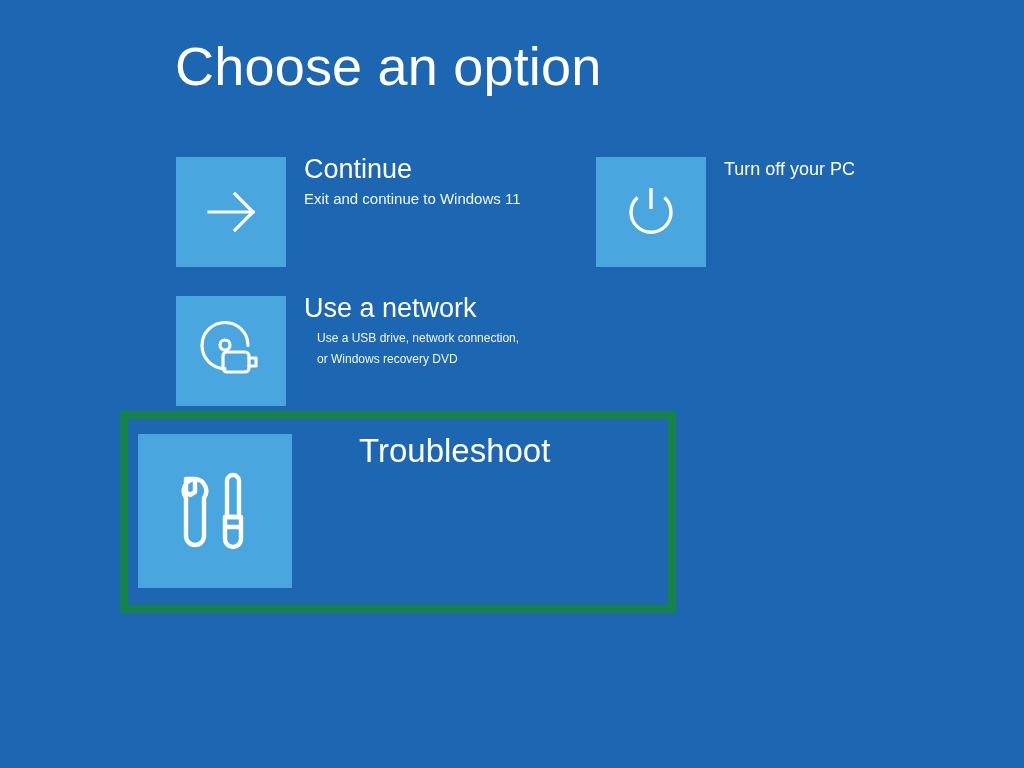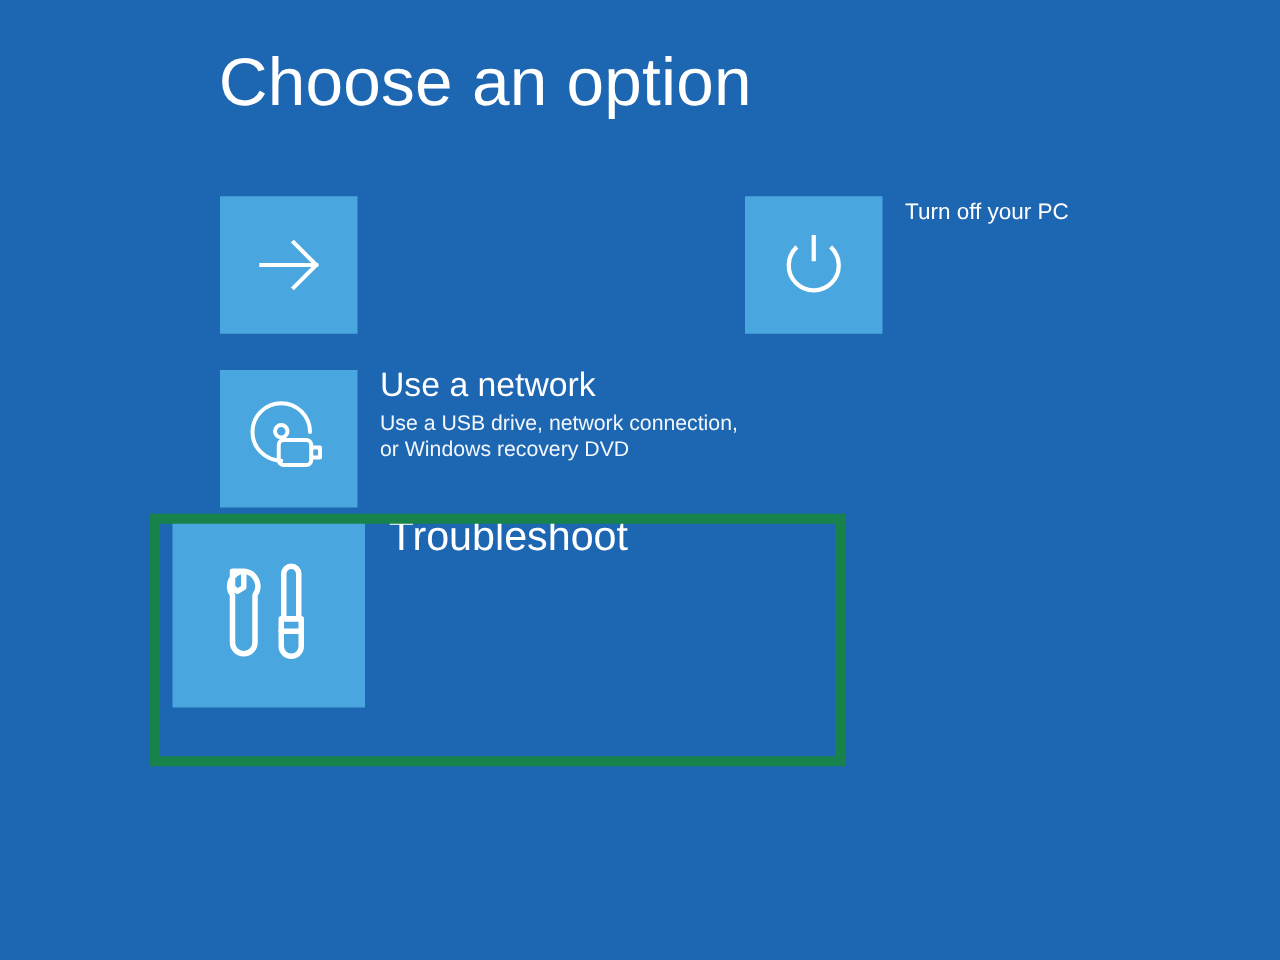--- a/index.html
+++ b/index.html
@@ -79,24 +79,24 @@
   #opt-shutdown { left: 596px; top: 157px; }
   #opt-shutdown .tile { width: 110px; height: 110px; }
   #opt-shutdown .option-text { margin-left: 18px; margin-top: -5px; }
   #opt-shutdown .option-title { font-size: 18px; line-height: 34px; }
 
   
   #opt-device { left: 176px; top: 296px; }
   #opt-device .tile { width: 110px; height: 110px; }
   #opt-device .option-text { margin-left: 18px; margin-top: -5px; }
   #opt-device .option-title { font-size: 27px; line-height: 34px; }
-  #opt-device .option-sub { font-size: 17px; line-height: 21px; margin-top: 3px; }
-
-  
-  #opt-troubleshoot { left: 138px; top: 412px; }
+  #opt-device .option-sub { font-size: 12px; line-height: 21px; margin-top: 3px; margin-left: 13px; }
+
+  
+  #opt-troubleshoot { left: 138px; top: 434px; gap: 48px; }
   #opt-troubleshoot .tile { width: 154px; height: 154px; }
   #opt-troubleshoot .option-text { margin-left: 19px; margin-top: -4px; }
   #opt-troubleshoot .option-title { font-size: 33px; line-height: 42px; }
   #opt-troubleshoot .option-sub { font-size: 19px; line-height: 25px; margin-top: 4px; }
 
   
   #highlight-box {
     position: absolute;
     left: 120px;
     top: 411px;
@@ -120,20 +120,24 @@
     <div class="tile">
       <span>
         <svg class="icon-svg" width="72" height="72" viewBox="0 0 72 72">
           <g fill="none" stroke="#ffffff" stroke-width="3.2" stroke-linecap="square" stroke-linejoin="miter">
             <line x1="14" y1="36" x2="58" y2="36"></line>
             <polyline points="40,18 58,36 40,54"></polyline>
           </g>
         </svg>
       </span>
     </div>
+    <div class="option-text">
+      <div class="option-title">Continue</div>
+      <div class="option-sub">Exit and continue to Windows 11</div>
+    </div>
   </div>
 
   <div class="option" id="opt-shutdown">
     <div class="tile">
       <span>
         <svg class="icon-svg" width="72" height="72" viewBox="0 0 72 72">
           <g fill="none" stroke="#ffffff" stroke-width="3.4" stroke-linecap="butt">
             <path d="M22.5 21.5 A20 20 0 1 0 49.5 21.5"></path>
             <line x1="36" y1="12" x2="36" y2="33"></line>
           </g>

